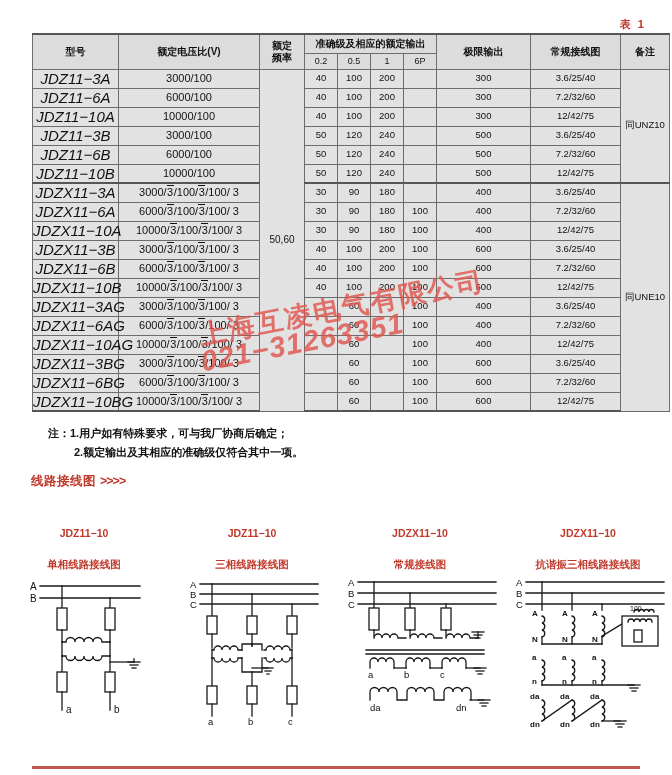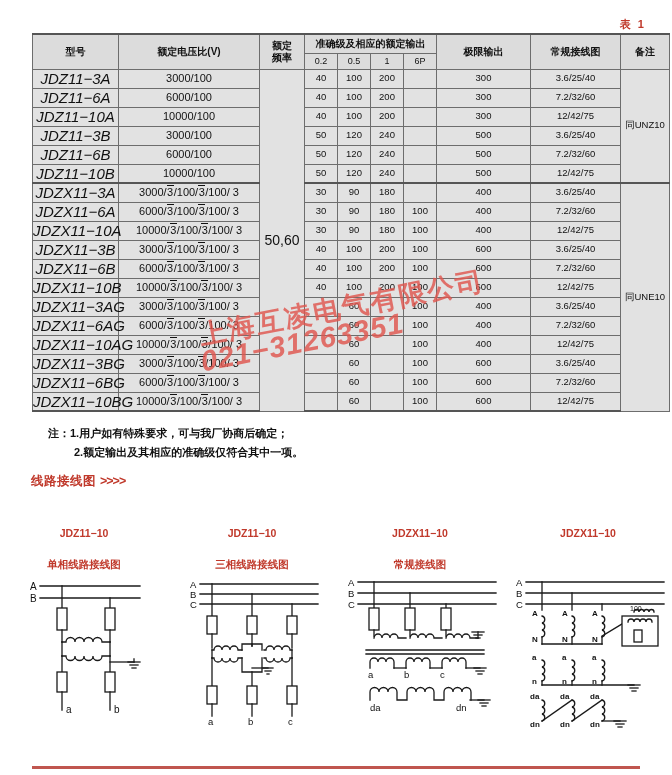--- a/index.html
+++ b/index.html
@@ -55,21 +55,21 @@
     font-weight: bold;
     font-size: 10px;
   }
   table.spec thead td.sub {
     height: 16px;
     font-weight: normal;
     font-size: 9px;
   }
   table.spec td.model { font-size: 15px; font-style: italic; }
   table.spec td.ratio { font-size: 11px; white-space: nowrap; margin-top: 20px; }
-  table.spec td.freq  { font-size: 14px; }
+  table.spec td.freq  { font-size: 10px; }
   table.spec td.note-col { font-size: 9.5px; }
   .rt { display: inline-block; }
   .rt .ov { border-top: 1px solid #111; padding: 0 0.5px; }
   .outer-top { border-top: 2px solid #555 !important; }
   .outer-bot { border-bottom: 2px solid #555 !important; }
   .grp-sep { border-top: 2px solid #555 !important; }
 
   
   .notes {
     position: absolute;
@@ -389,20 +389,21 @@
     <div class="dcol">
       <div class="t1">JDZ11−10</div>
       <div class="t2">三相线路接线图</div>
     </div>
     <div class="dcol">
       <div class="t1">JDZX11−10</div>
       <div class="t2">常规接线图</div>
     </div>
     <div class="dcol">
       <div class="t1">JDZX11−10</div>
+      <div class="t2">抗谐振三相线路接线图</div>
     </div>
   </div>
 
   <div class="diagrams">
 
     <div class="dwrap">
       <svg width="168" height="160" viewBox="0 0 168 160">
         <g stroke="#1a1a1a" stroke-width="1.3" fill="none" stroke-linecap="square">
           <line x1="40" y1="18" x2="140" y2="18"></line>
           <line x1="40" y1="30" x2="140" y2="30"></line>

